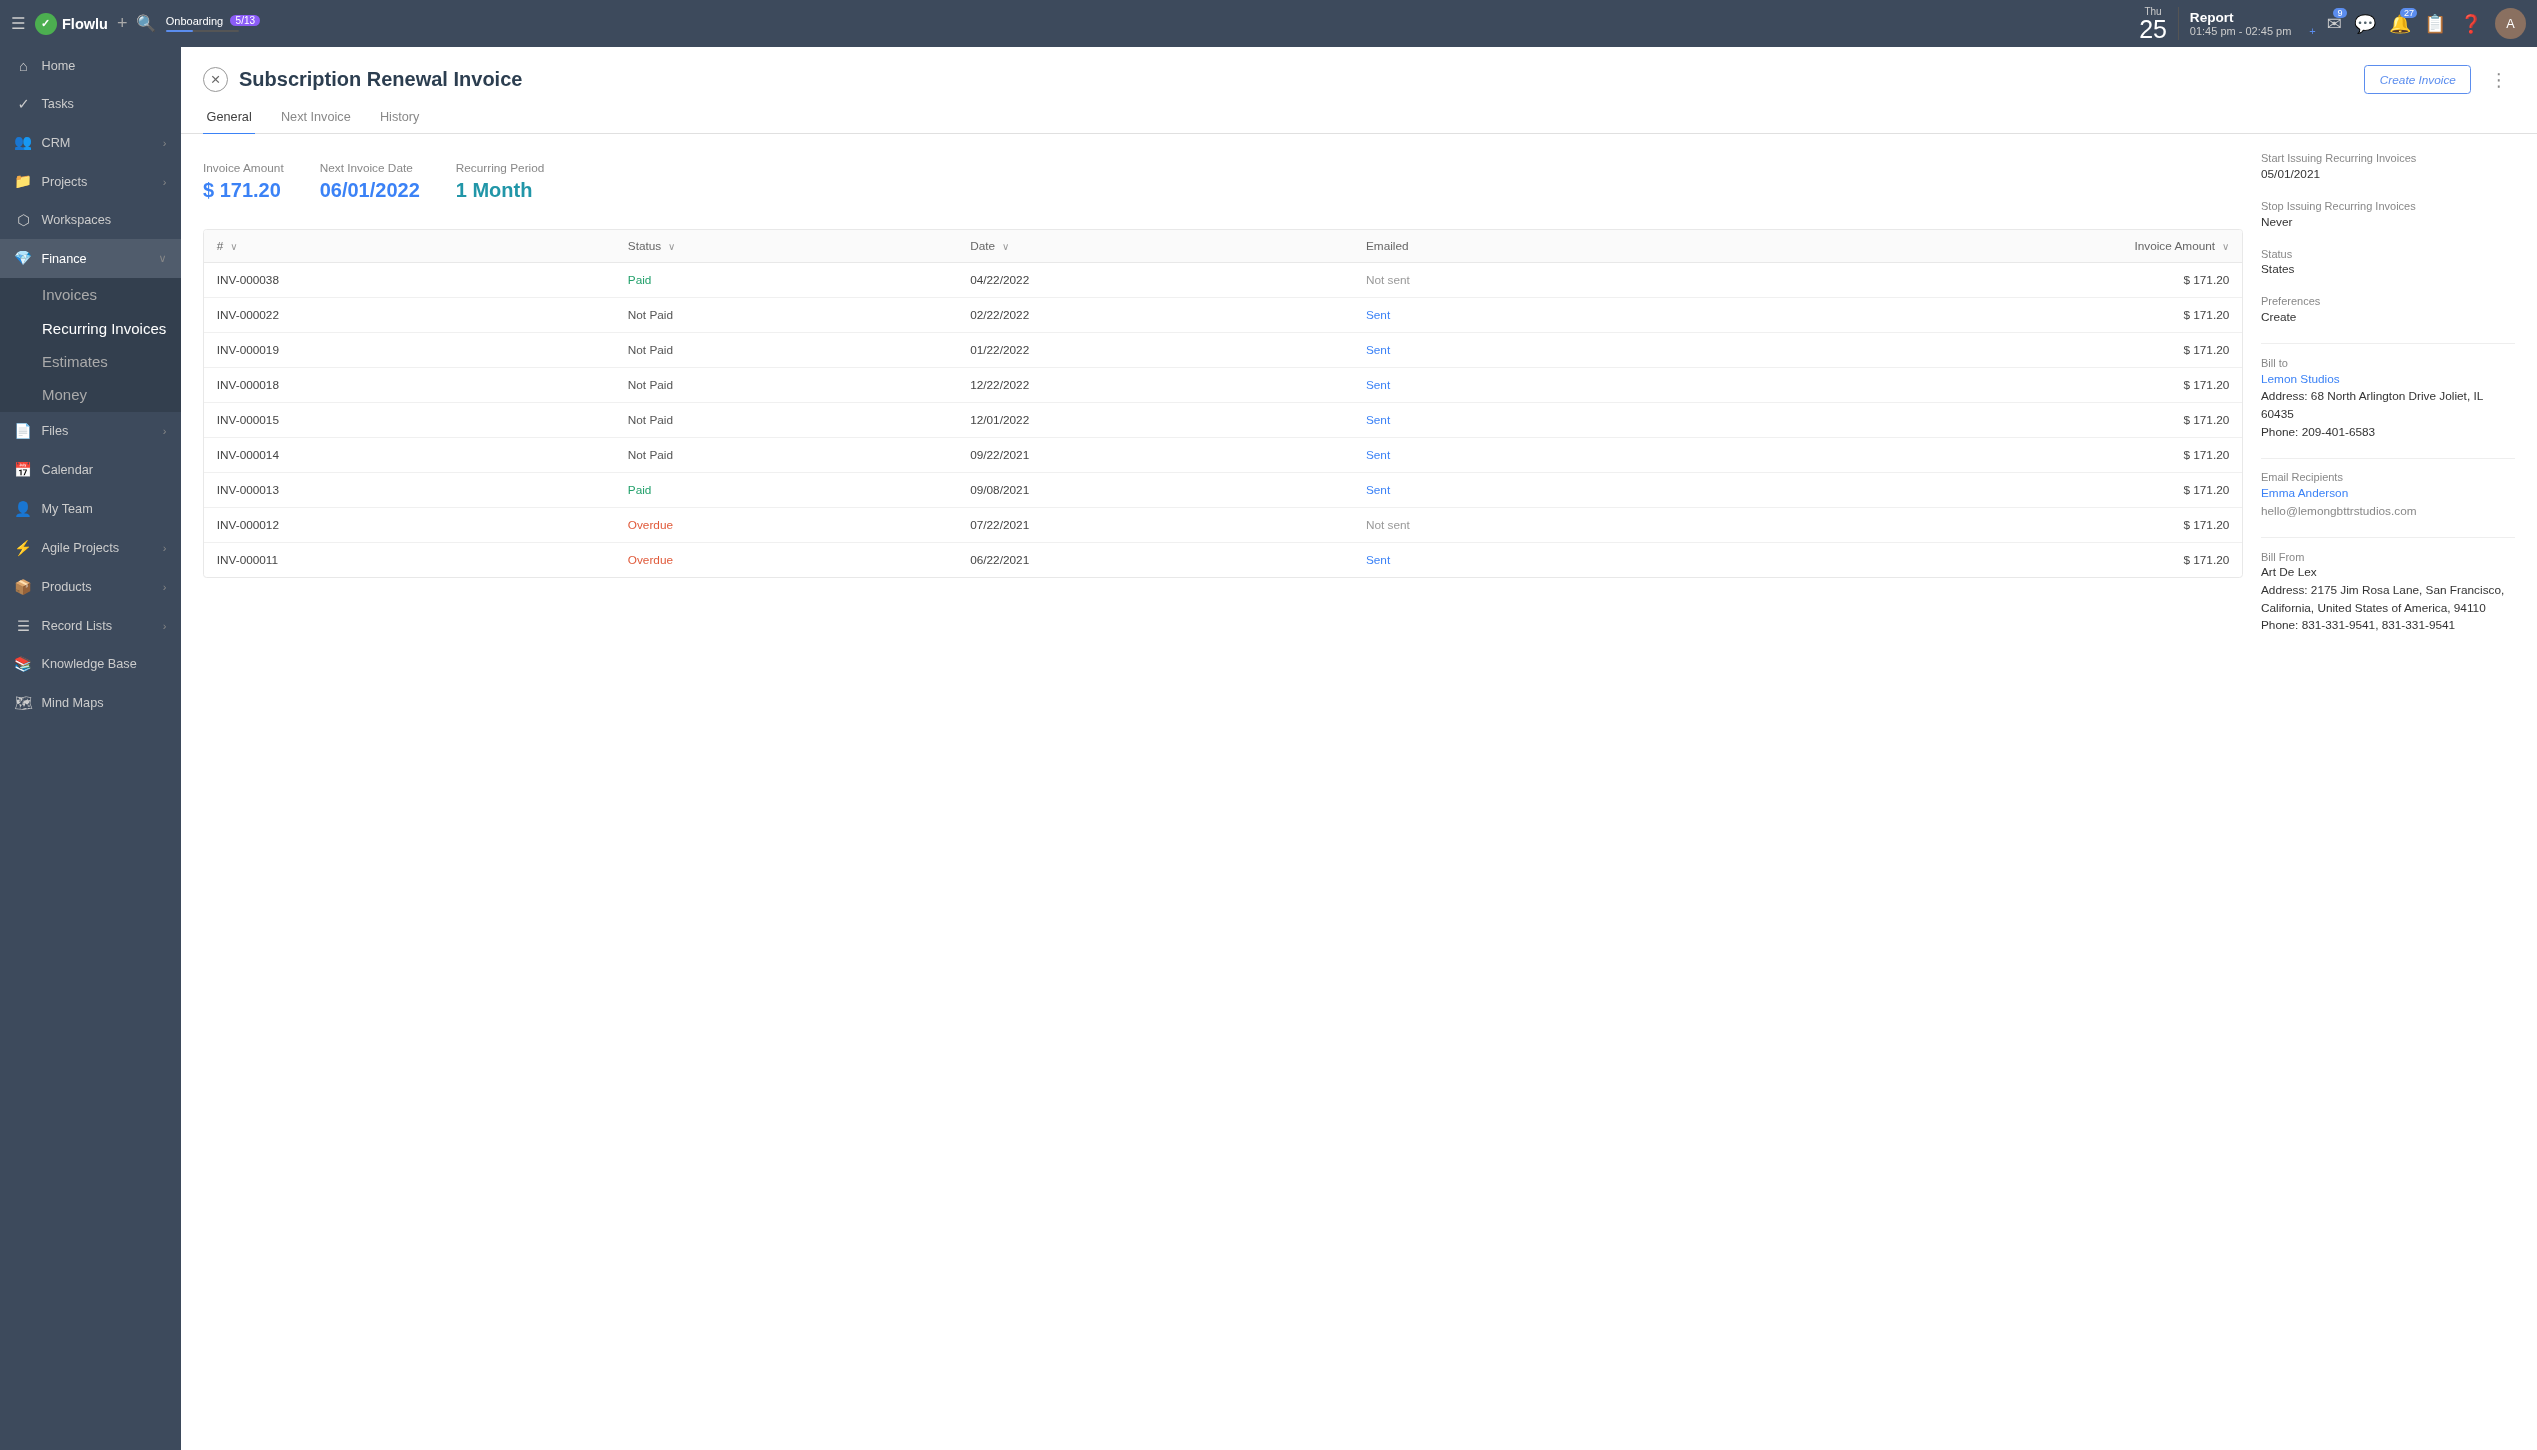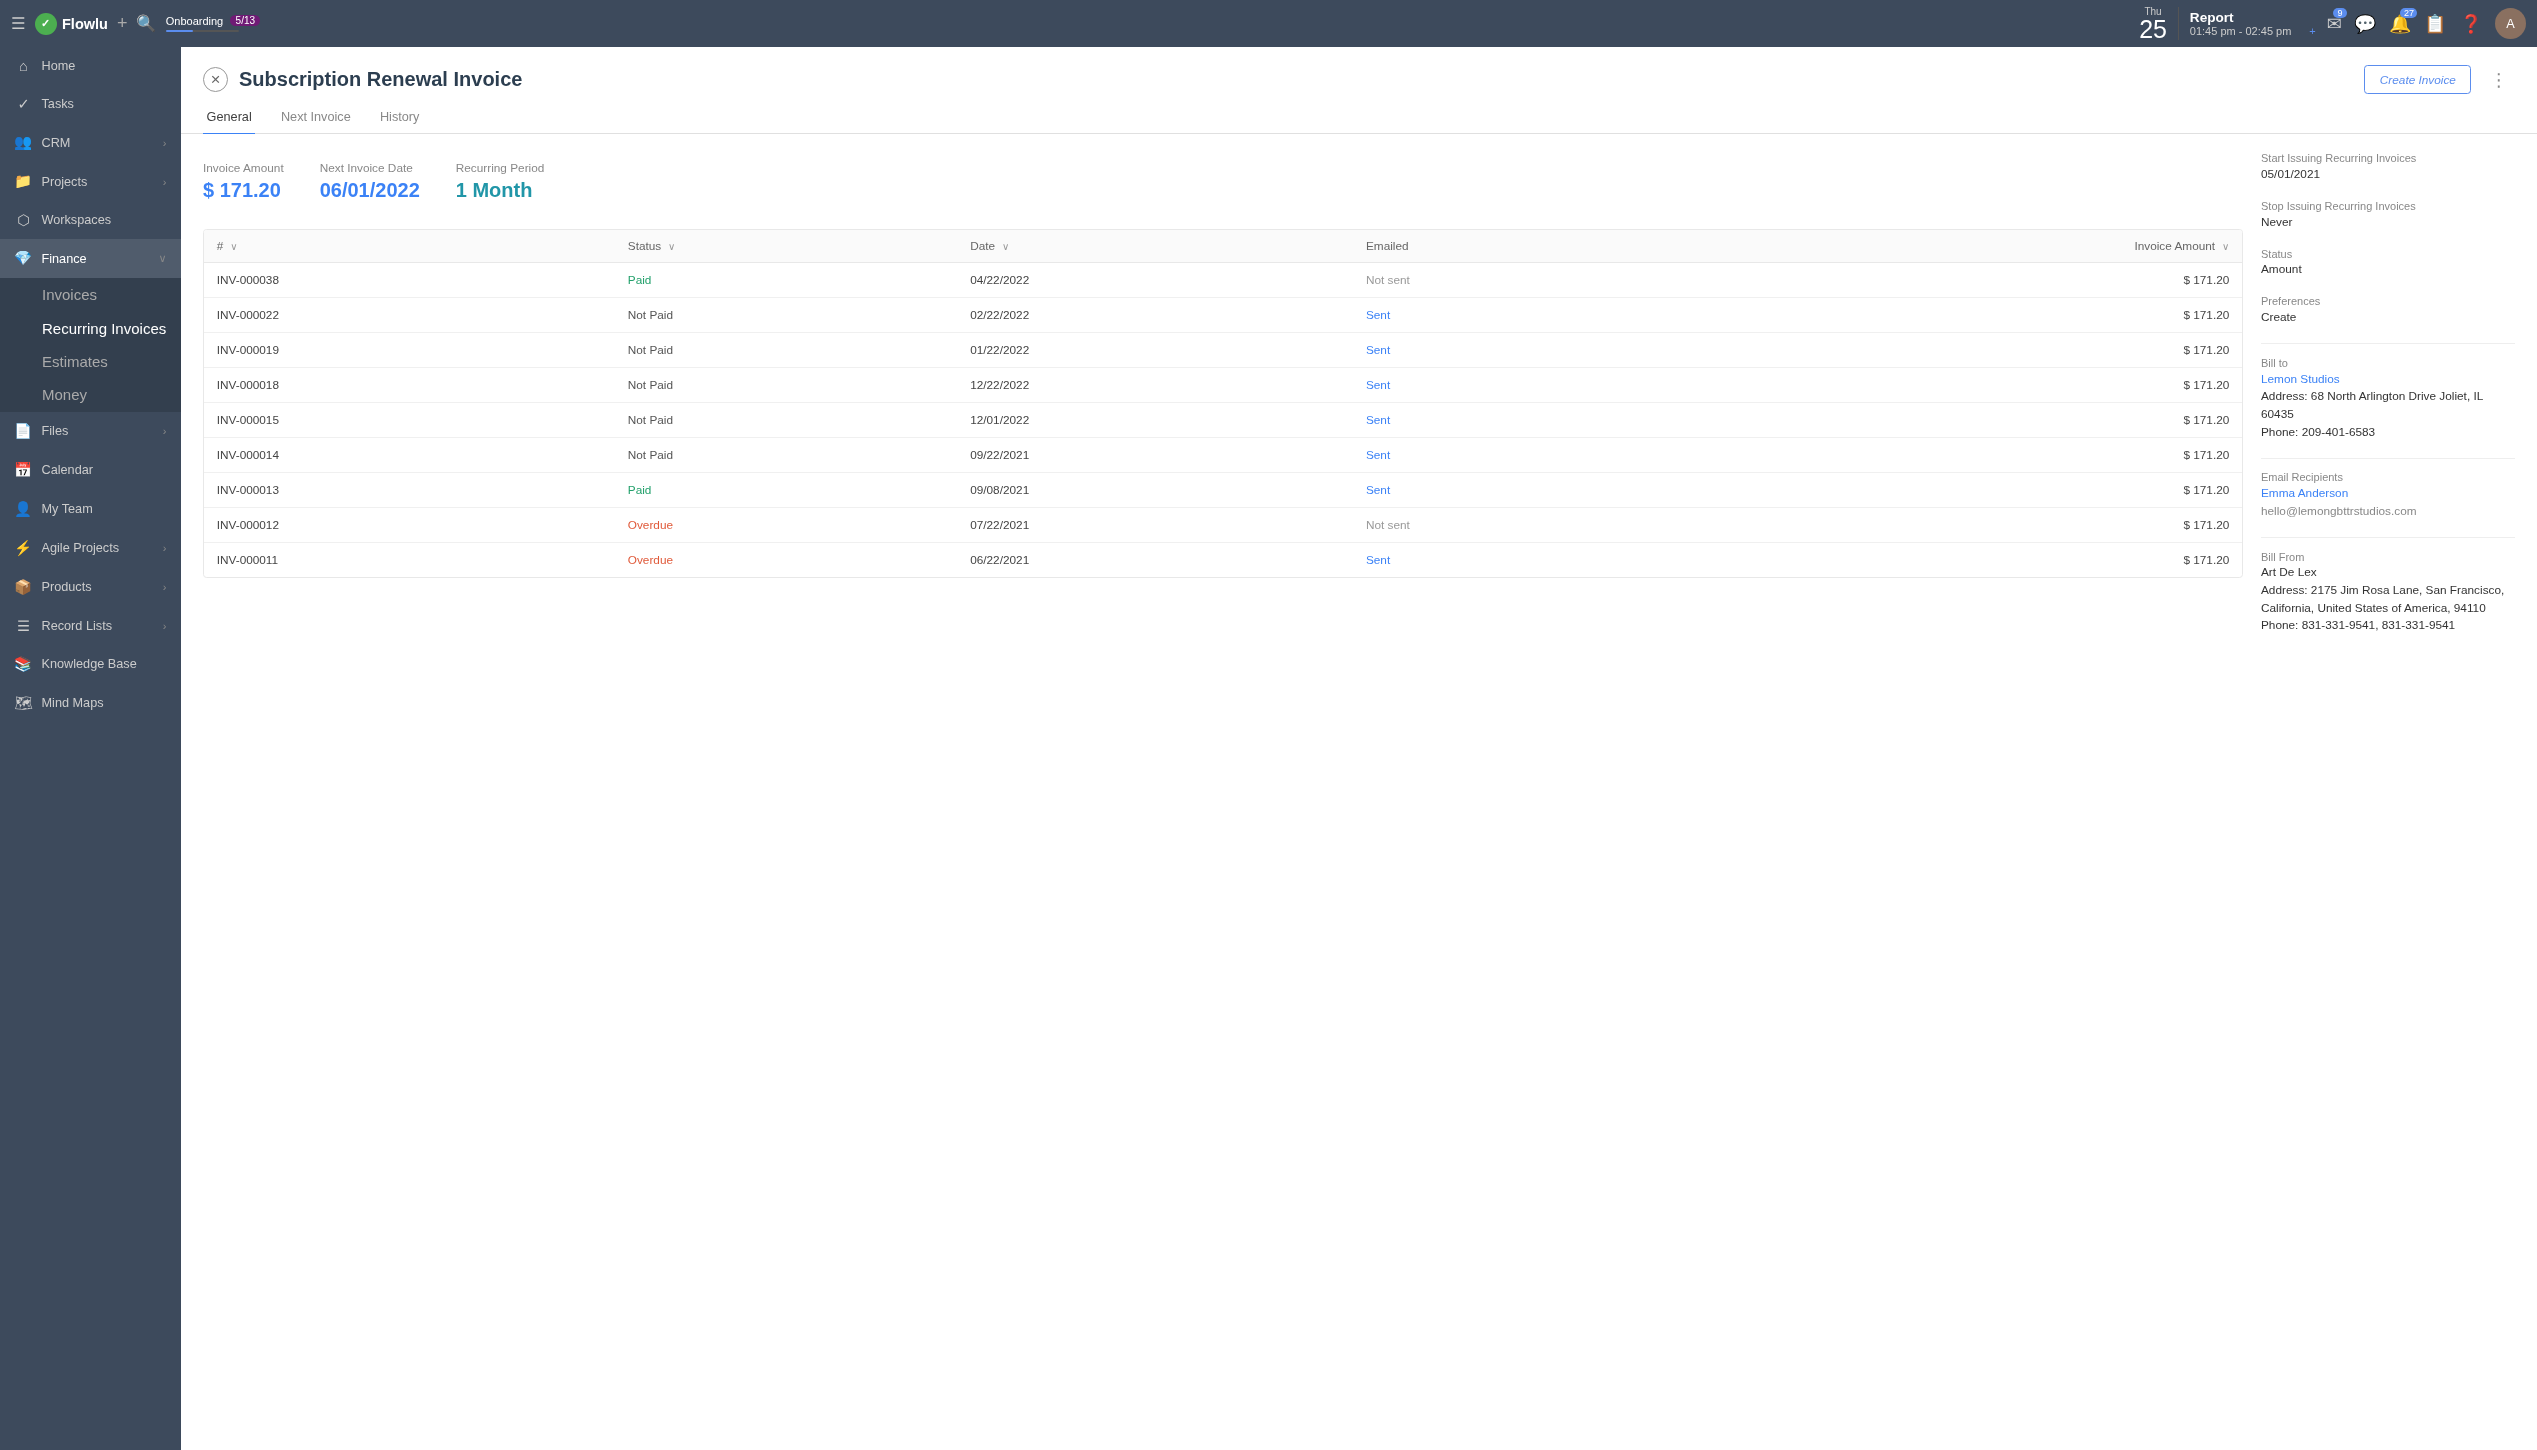--- a/index.html
+++ b/index.html
@@ -8,21 +8,21 @@
     
     .topbar { background: #3d4a5c; display: flex; align-items: center; height: 47px; padding: 0 11px; gap: 11px; flex-shrink: 0; }
     .topbar-left { display: flex; align-items: center; gap: 9px; }
     .hamburger { color: #ccc; font-size: 16.3px; cursor: pointer; }
     .logo-wrap { display: flex; align-items: center; gap: 5.4px; color: #fff; font-weight: 700; font-size: 14.5px; }
     .logo-icon { width: 22px; height: 22px; background: #4caf50; border-radius: 50%; display: flex; align-items: center; justify-content: center; color: white; font-size: 11px; font-weight: bold; }
     .topbar-plus { color: #aaa; font-size: 18px; cursor: pointer; }
     .topbar-search { color: #aaa; font-size: 16.3px; cursor: pointer; }
     .topbar-onboarding { display: flex; flex-direction: column; gap: 2.7px; }
     .topbar-onboarding-label { color: #fff; font-size: 11px; display: flex; align-items: center; gap: 7px; }
-    .onboarding-badge { background: #701a75; color: white; border-radius: 9px; padding: 0 5.4px; font-size: 10px; }
+    .onboarding-badge { background: #8b5cf6; color: white; border-radius: 9px; padding: 0 5.4px; font-size: 10px; }
     .onboarding-bar { height: 2.7px; background: #555; border-radius: 1.8px; width: 73px; }
     .onboarding-fill { height: 100%; background: #5b8dee; border-radius: 1.8px; width: 38%; }
     .topbar-spacer { flex: 1; }
     .topbar-date { color: #fff; text-align: center; font-size: 11.8px; }
     .topbar-date-num { font-size: 25px; font-weight: 300; line-height: 1; }
     .topbar-divider { width: 0.9px; height: 33px; background: #555; }
     .topbar-report { color: #fff; font-size: 11.8px; }
     .topbar-report-title { font-weight: 600; font-size: 13.6px; }
     .topbar-report-time { font-size: 11px; color: #ccc; display: flex; align-items: center; gap: 18px; }
     .topbar-icons { display: flex; align-items: center; gap: 12.7px; }
@@ -357,21 +357,21 @@
           <div class="info-value">05/01/2021</div>
         </div>
 
         <div class="info-section">
           <div class="info-label">Stop Issuing Recurring Invoices</div>
           <div class="info-value">Never</div>
         </div>
 
         <div class="info-section">
           <div class="info-label">Status</div>
-          <div class="info-value">Amount</div>
+          <div class="info-value">States</div>
         </div>
 
         <div class="info-section">
           <div class="info-label">Preferences</div>
           <div class="info-value">Create</div>
         </div>
 
         <hr class="info-divider">
 
         <div class="info-section">

